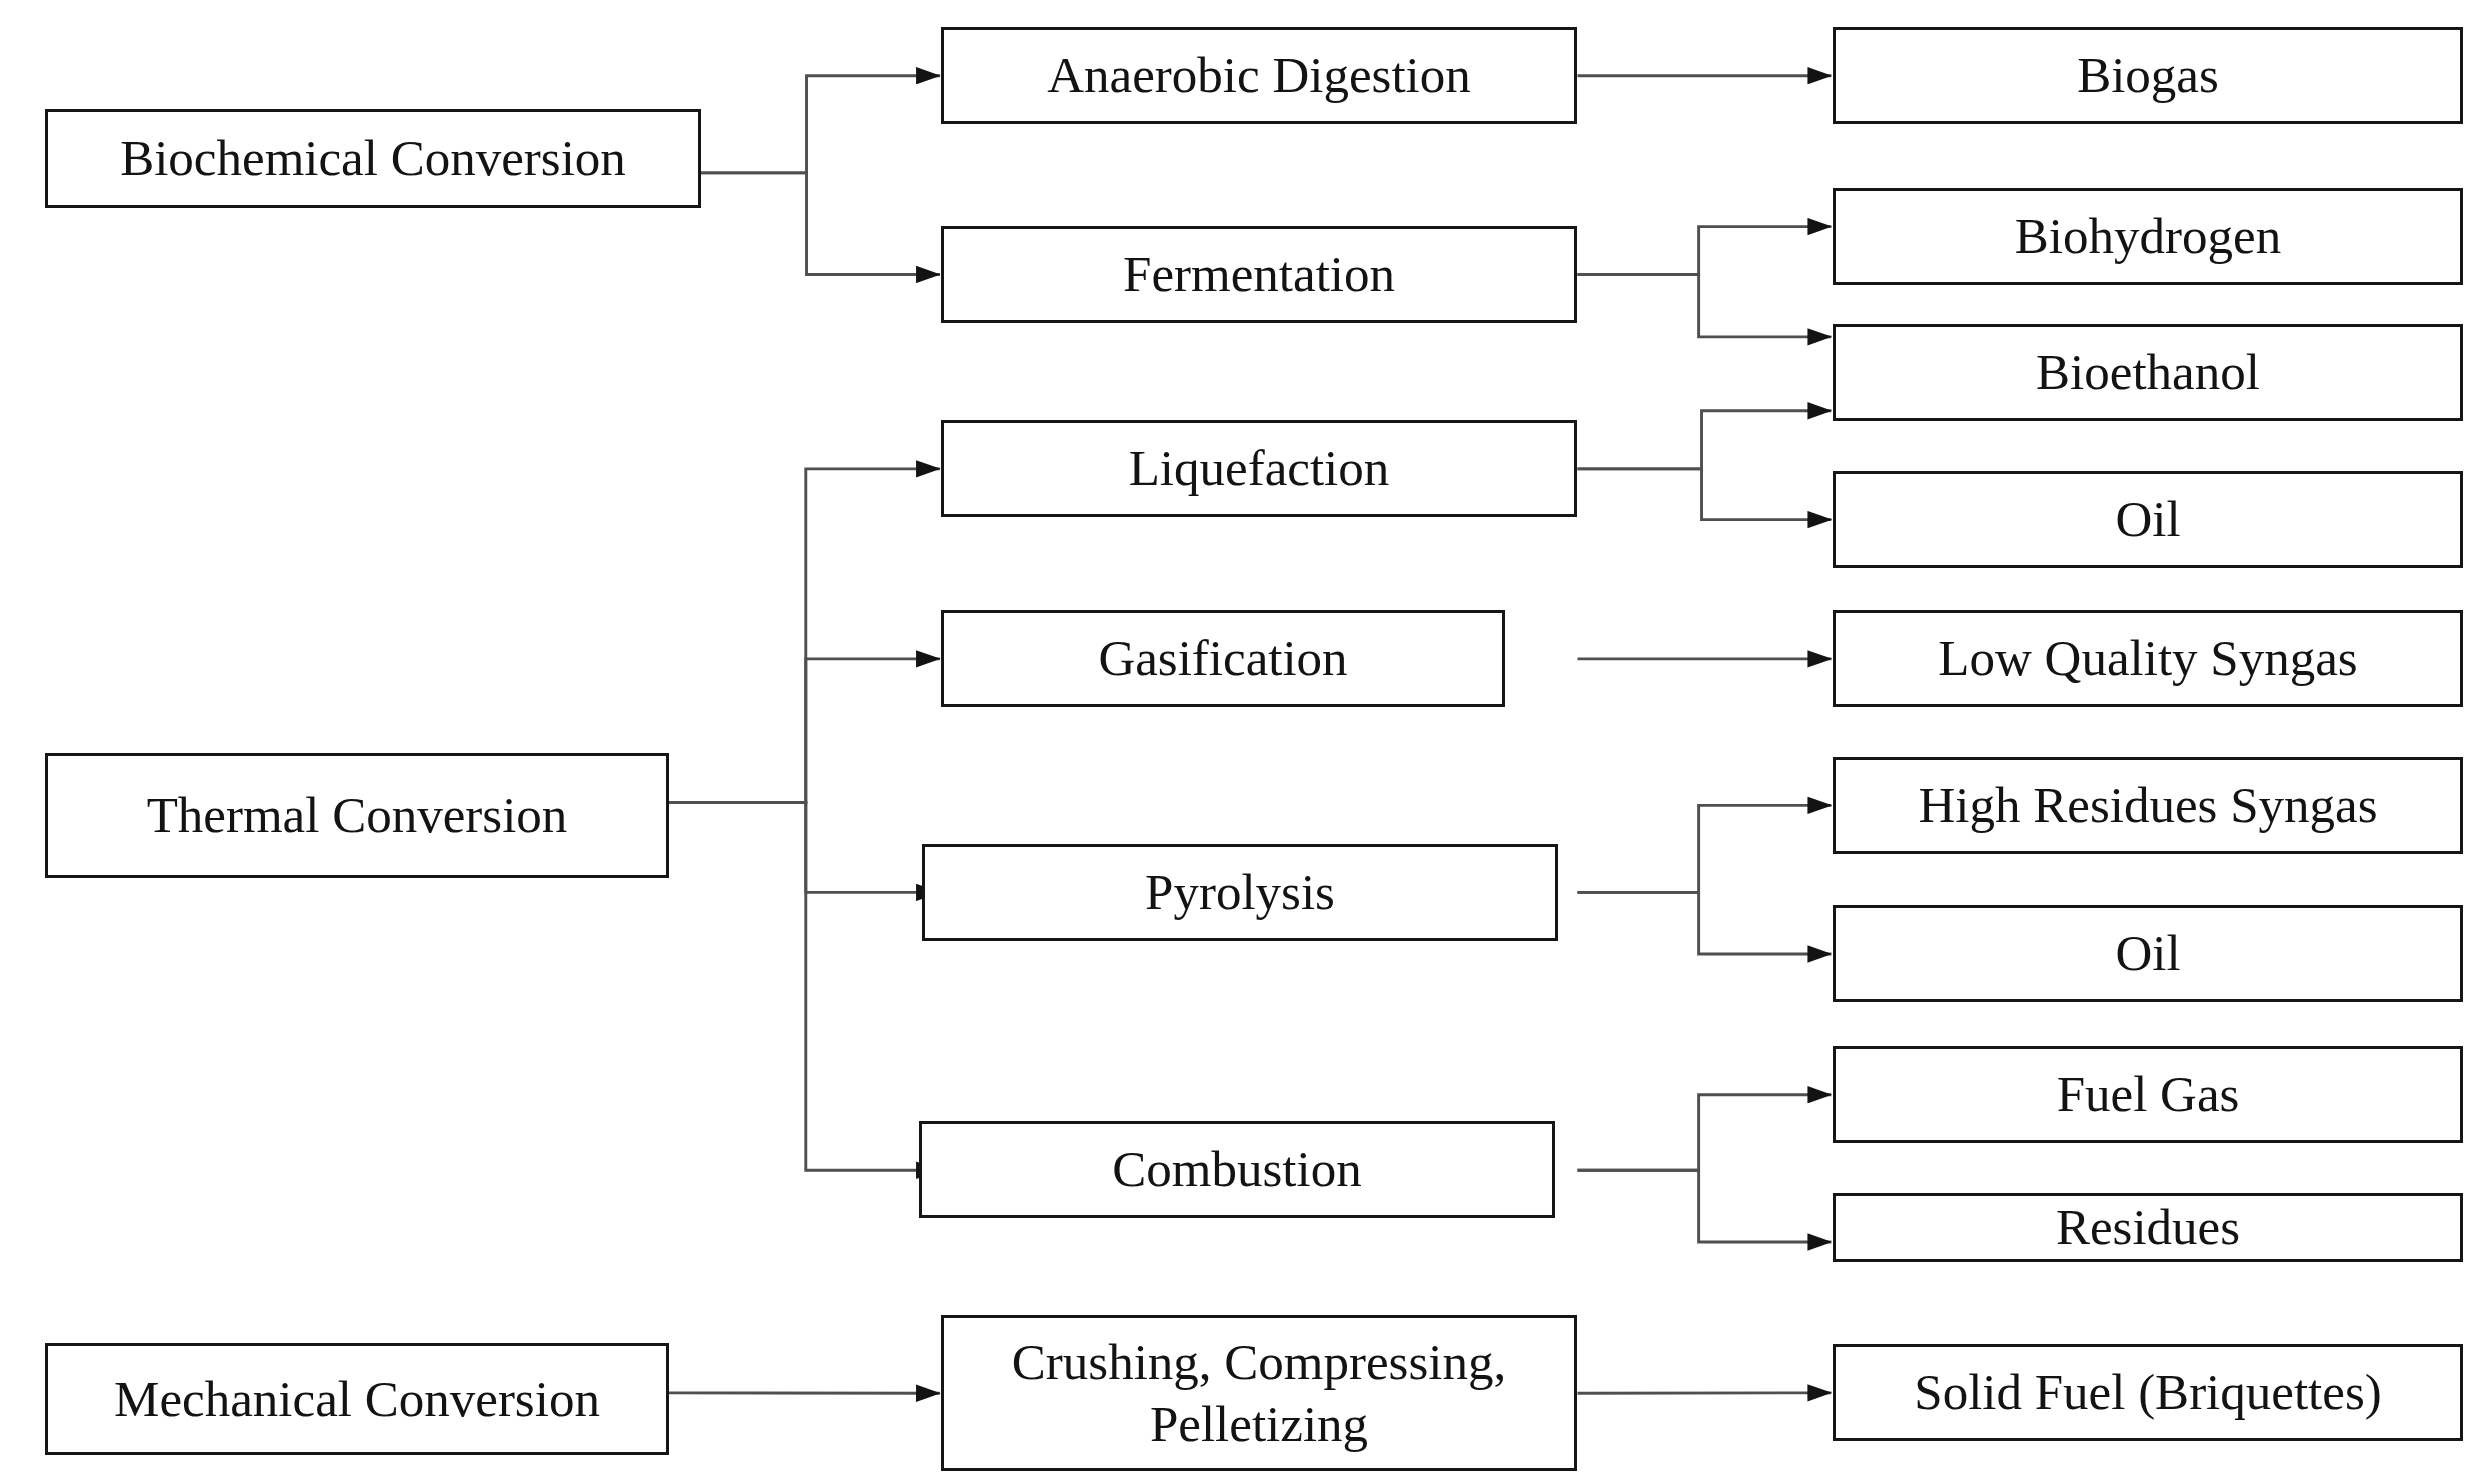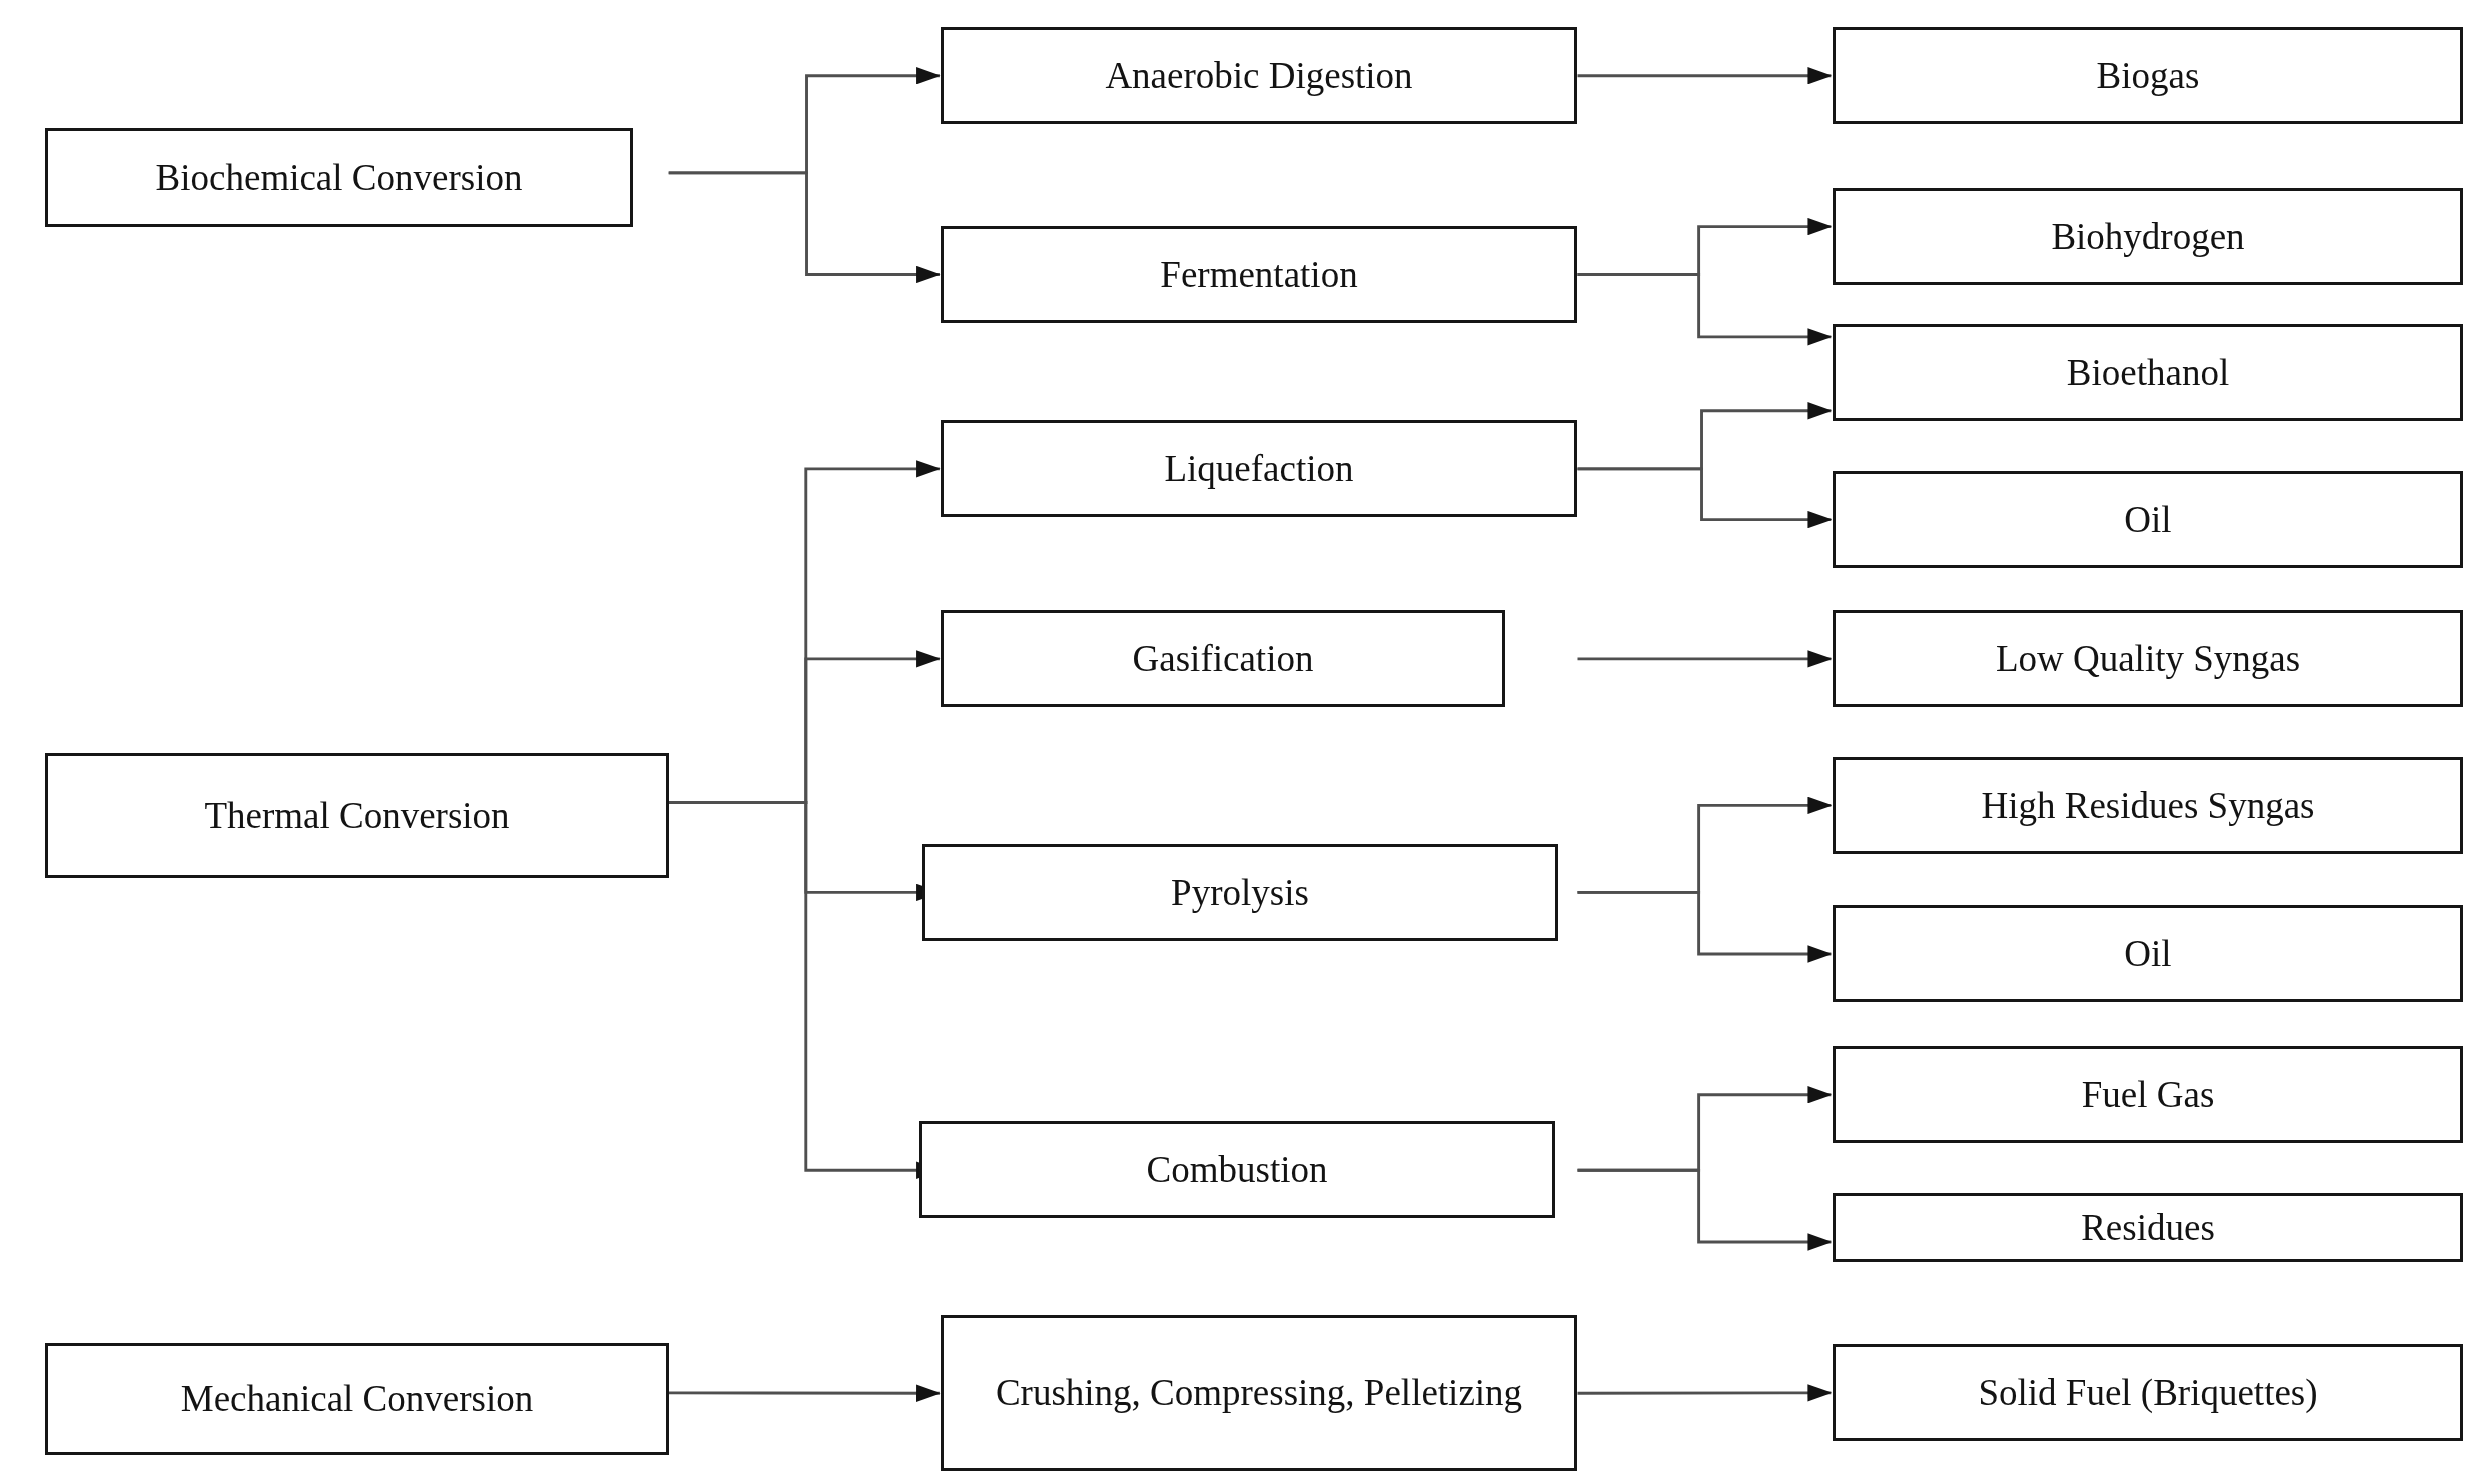--- a/index.html
+++ b/index.html
@@ -12,21 +12,21 @@
   }
   #edges{position:absolute;left:0;top:0;width:2487px;height:1478px;}
   .node{
     position:absolute;
     box-sizing:border-box;
     background:#ffffff;
     border:3.6px solid #161616;
     display:flex;align-items:center;justify-content:center;
     text-align:center;
     color:#131313;
-    font-size:37px;
+    font-size:51px;
     line-height:1.22;
   }
   .node .label{padding:0 35px;display:block;}
 </style>
 </head>
 <body>
 
 <div id="canvas">
 
   <svg id="edges" xmlns="http://www.w3.org/2000/svg" viewBox="0 0 3429 2037" width="2487" height="1478">
@@ -48,21 +48,21 @@
       <path d="M 922 1106 H 1111 V 1613 H 1296" fill="none" stroke="#4f4f4f" stroke-width="4" marker-end="url(#arrow)"></path>
       <path d="M 2175 908 L 2525 908" fill="none" stroke="#4f4f4f" stroke-width="4" marker-end="url(#arrow)"></path>
       <path d="M 2175 1230 H 2342 V 1110 H 2525" fill="none" stroke="#4f4f4f" stroke-width="4" marker-end="url(#arrow)"></path>
       <path d="M 2175 1230 H 2342 V 1315 H 2525" fill="none" stroke="#4f4f4f" stroke-width="4" marker-end="url(#arrow)"></path>
       <path d="M 2175 1613 H 2342 V 1509 H 2525" fill="none" stroke="#4f4f4f" stroke-width="4" marker-end="url(#arrow)"></path>
       <path d="M 2175 1613 H 2342 V 1712 H 2525" fill="none" stroke="#4f4f4f" stroke-width="4" marker-end="url(#arrow)"></path>
       <path d="M 922 1920 L 1296 1920.5" fill="none" stroke="#4f4f4f" stroke-width="4" marker-end="url(#arrow)"></path>
       <path d="M 2175 1920.5 L 2525 1920" fill="none" stroke="#4f4f4f" stroke-width="4" marker-end="url(#arrow)"></path>
     </svg>
 
-  <div class="node" style="left:45px;top:128px;width:588px;height:99px">
+  <div class="node" style="left:45px;top:109px;width:656px;height:99px">
       <span class="label">Biochemical Conversion</span>
     </div>
   <div class="node" style="left:45px;top:753px;width:624px;height:125px">
       <span class="label">Thermal Conversion</span>
     </div>
   <div class="node" style="left:45px;top:1343px;width:624px;height:112px">
       <span class="label">Mechanical Conversion</span>
     </div>
 
   <div class="node" style="left:941px;top:27px;width:636px;height:97px">

